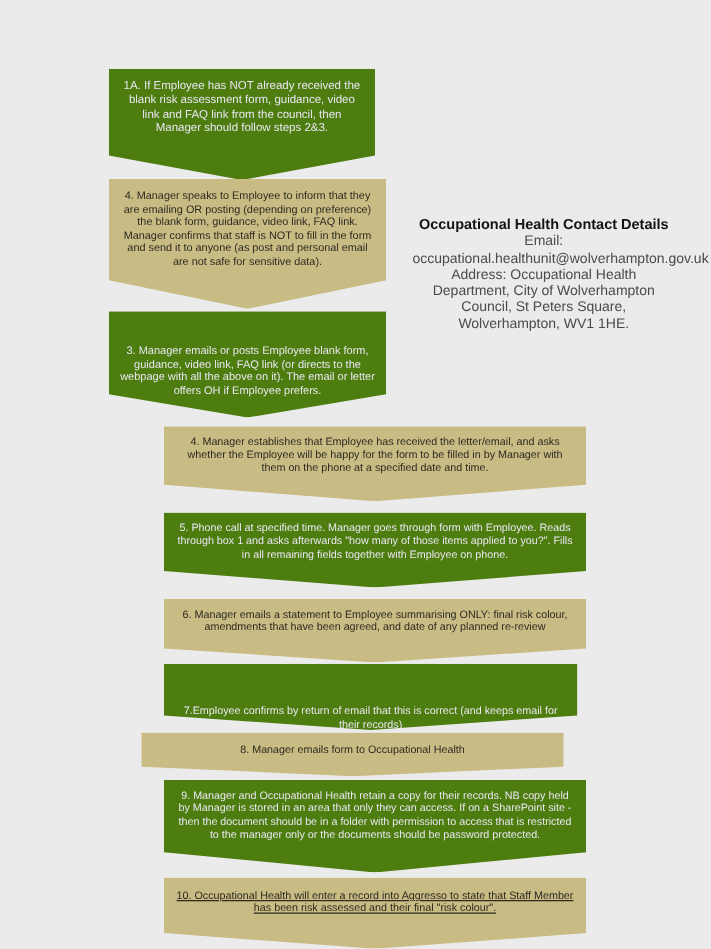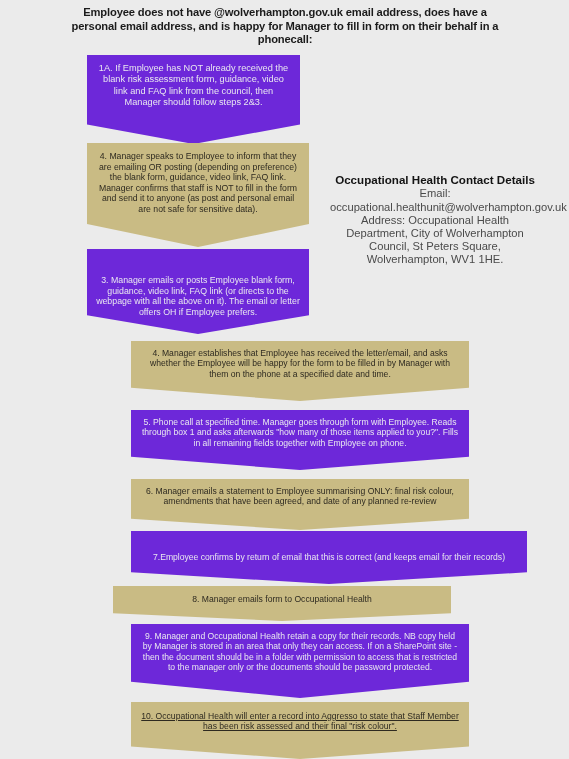--- a/index.html
+++ b/index.html
@@ -47,21 +47,21 @@
     -webkit-clip-path: polygon(0% 0%, 100% 0%, 100% 78%, 50% 100%, 0% 78%);
     clip-path: polygon(0% 0%, 100% 0%, 100% 78%, 50% 100%, 0% 78%);
   }
   .chev .txt {
     display: block;
     width: 100%;
     padding: 0 9px;
     box-sizing: border-box;
   }
   .chev.purple {
-    background: #6d28d9;
+    background: #4d7c0f;
     color: #e9e7f0;
   }
   .chev.tan {
     background: #c9bb84;
     color: #2e2a20;
   }
 
   
   .contact {
     position: absolute;
@@ -79,21 +79,20 @@
     font-size: 11.2px;
     line-height: 13.2px;
     color: #4a4a4a;
   }
 </style>
 </head>
 <body>
 
 <div class="page">
 
-  <div class="header">Employee does not have @wolverhampton.gov.uk email address, does have a personal email address, and is happy for Manager to fill in form on their behalf in a phonecall:</div>
 
   <div class="chev purple" style="left:87px; top:55px; width:213px; height:89px; font-size:9.2px; line-height:11.3px; padding-top:8px;">
     <span class="txt">1A. If Employee has NOT already received the blank risk assessment form, guidance, video link and FAQ link from the council, then Manager should follow steps 2&amp;3.</span>
   </div>
 
 
   <div class="chev tan" style="left:87px; top:143px; width:222px; height:104px; font-size:8.7px; line-height:10.6px; padding-top:8px;">
     <span class="txt">4. Manager speaks to Employee to inform that they are emailing OR posting (depending on preference) the blank form, guidance, video link, FAQ link. Manager confirms that staff is NOT to fill in the form and send it to anyone (as post and personal email are not safe for sensitive data).</span>
   </div>
 
@@ -111,21 +110,21 @@
   </div>
 
   <div class="chev purple" style="left:131px; top:410px; width:338px; height:60px; font-size:8.6px; line-height:10.4px; padding-top:7px;">
     <span class="txt">5. Phone call at specified time. Manager goes through form with Employee. Reads through box 1 and asks afterwards "how many of those items applied to you?". Fills in all remaining fields together with Employee on phone.</span>
   </div>
 
   <div class="chev tan" style="left:131px; top:479px; width:338px; height:51px; font-size:8.6px; line-height:10.4px; padding-top:7px;">
     <span class="txt">6. Manager emails a statement to Employee summarising ONLY: final risk colour, amendments that have been agreed, and date of any planned re-review</span>
   </div>
 
-  <div class="chev purple" style="left:131px; top:531px; width:396px; height:53px; font-size:8.6px; line-height:10.4px; padding-top:21px;">
+  <div class="chev purple" style="left:131px; top:531px; width:331px; height:53px; font-size:8.6px; line-height:10.4px; padding-top:21px;align-items:flex-end;">
     <span class="txt">7.Employee confirms by return of email that this is correct (and keeps email for their records)</span>
   </div>
 
   <div class="chev tan" style="left:113px; top:586px; width:338px; height:35px; font-size:8.6px; line-height:10.4px; padding-top:8px;">
     <span class="txt">8. Manager emails form to Occupational Health</span>
   </div>
 
   <div class="chev purple" style="left:131px; top:624px; width:338px; height:74px; font-size:8.6px; line-height:10.4px; padding-top:7px;">
     <span class="txt">9. Manager and Occupational Health retain a copy for their records. NB copy held by Manager is stored in an area that only they can access. If on a SharePoint site - then the document should be in a folder with permission to access that is restricted to the manager only or the documents should be password protected.</span>
   </div>

